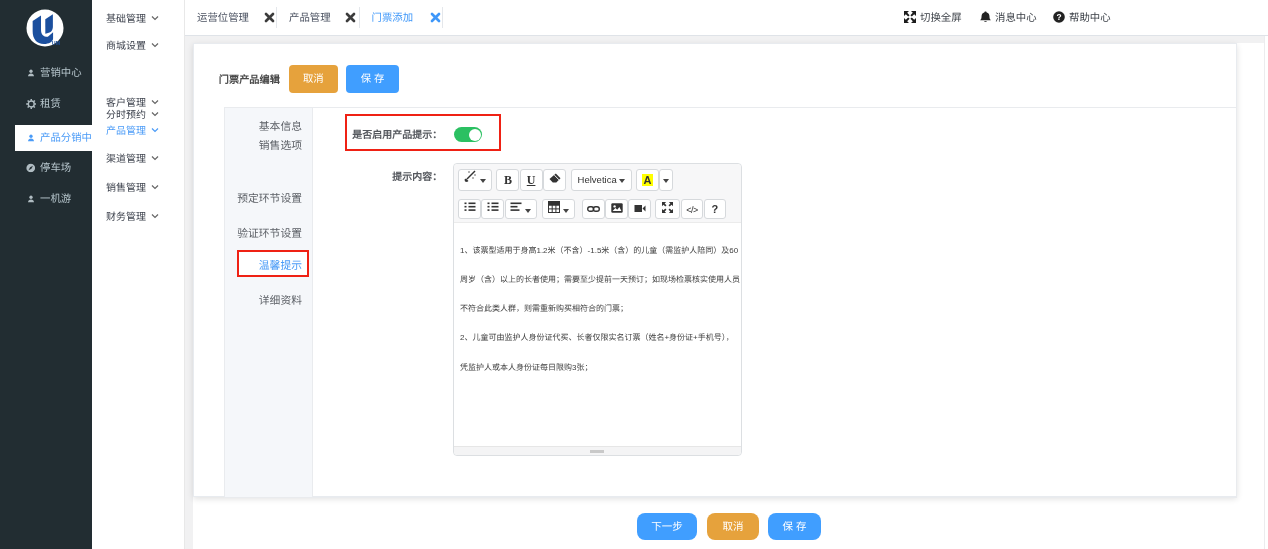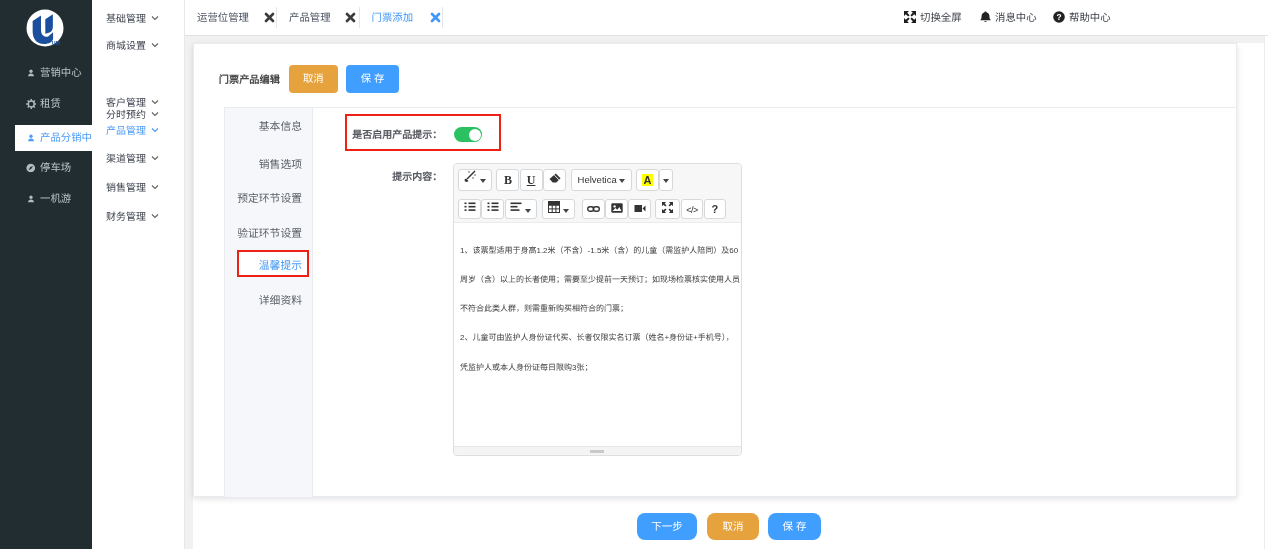--- a/index.html
+++ b/index.html
@@ -207,21 +207,21 @@
   <div class="gtop"></div>
     <div class="gleft"></div>
     <div class="gright"></div>
   <div id="card">
     <div id="hdr-title">门票产品编辑</div>
     <div class="btn orange" style="left:94.7px; top:21px; width:49.2px; height:27.7px; line-height:27.7px; font-size:10.4px;">取消</div>
     <div class="btn blue" style="left:152.1px; top:21px; width:52.8px; height:27.7px; line-height:27.7px; font-size:10.4px;">保 存</div>
     <div id="box">
       <div id="nav">
           <div class="nv" style="top: 7.2px;">基本信息</div>
-          <div class="nv" style="top: 45px; text-align: right;">销售选项</div>
+          <div class="nv" style="top: 26px; text-align: right;">销售选项</div>
           <div class="nv" style="top: 79.2px; margin-left: 32px;">预定环节设置</div>
           <div class="nv" style="top: 114.3px;">验证环节设置</div>
           <div class="nv act" style="top: 146.8px;">温馨提示</div>
           <div class="nv" style="top: 181.1px;">详细资料</div>
         </div>
       <div id="redbox2"></div>
       <div id="redbox1"></div>
       <div class="flabel" id="lab1" style="top: 18.2px; right: 793.7px;">是否启用产品提示：</div>
       <div class="flabel" id="lab2" style="top: 60.9px; right: 793.7px;">提示内容：</div>
       <div id="tog">

